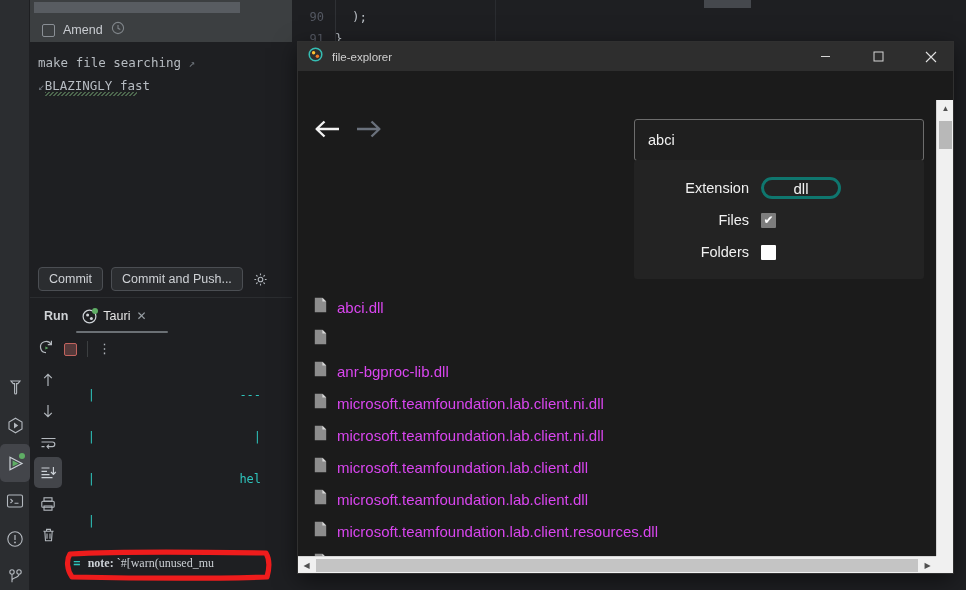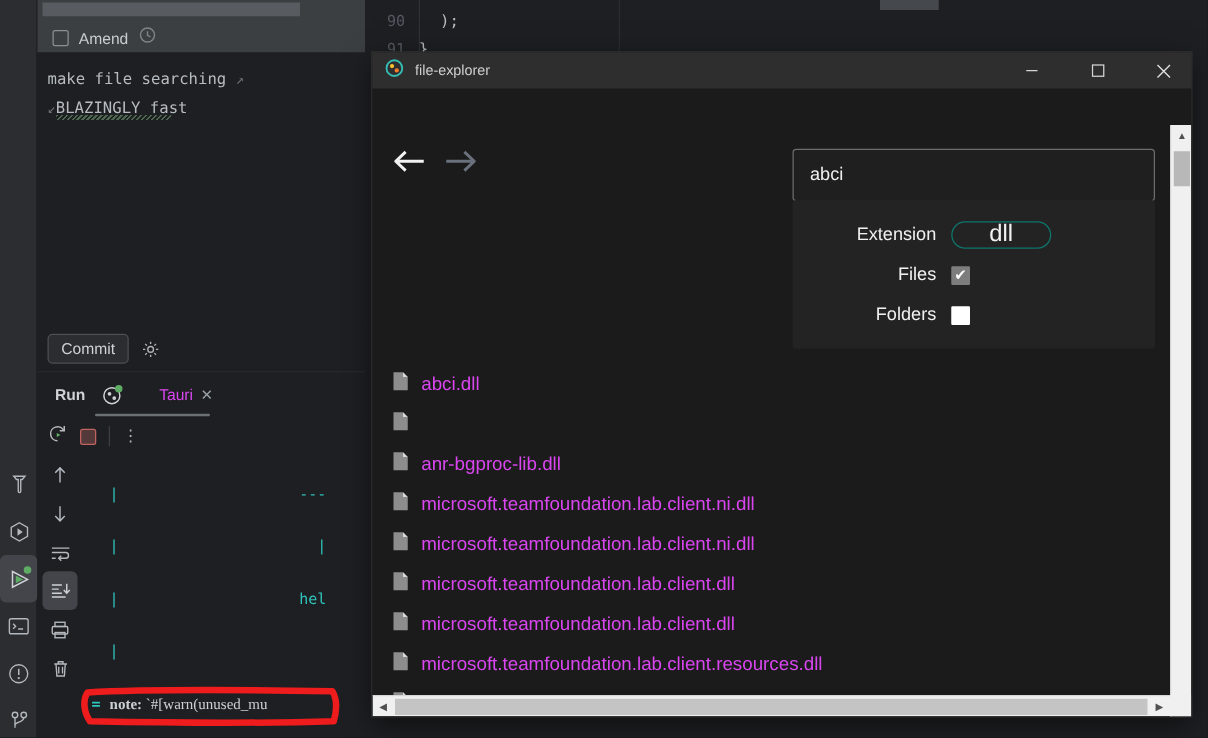--- a/index.html
+++ b/index.html
@@ -84,21 +84,21 @@
   }
   .run-tabs {
     position: absolute; left: 0; top: 0; width: 262px; height: 36px;
     display: flex; align-items: center; gap: 14px; padding-left: 14px;
     background: #1e1f22;
   }
   .run-title { color: #cfd2d6; font-size: 12.5px; font-weight: bold; }
   .tab-tauri {
     display: flex; align-items: center; gap: 6px; position: relative; height: 36px;
   }
-  .tab-tauri .tname { color: #d946ef; font-size: 12.5px; margin-left: 24px; }
+  .tab-tauri .tname { color: #e5e5e5; font-size: 12.5px; }
   .tab-underline {
     position: absolute; left: -6px; bottom: 1px; width: 92px; height: 2.5px;
     background: #6b7075; border-radius: 2px;
   }
   .tab-close { color: #9aa0a6; font-size: 12px; }
   .tauri-ic { position: relative; width: 15px; height: 15px; }
   .tauri-dot {
     position: absolute; right: -1px; top: -1px; width: 6px; height: 6px;
     border-radius: 50%; background: #5fad65;
   }
@@ -190,22 +190,22 @@
     position: absolute; left: 336px; top: 89px; width: 290px; height: 119px;
     background: #232323; border-radius: 3px;
     padding: 12px 0 0 0;
   }
   .frow { display: flex; align-items: center; height: 32px; }
   .flabel {
     width: 127px; text-align: right; padding-right: 12px;
     color: #f1f1f1; font-size: 14.5px;
   }
   .ext-pill {
-    width: 80px; height: 22px; border: 1px solid #0f766e; border-radius: 11px;
-    color: #f2f2f2; font-size: 19px; display: flex; align-items: center; justify-content: center;
+    width: 80px; height: 22px; border: 3px solid #0f766e; border-radius: 11px;
+    color: #f2f2f2; font-size: 15px; display: flex; align-items: center; justify-content: center;
     background: #232323;
   }
   .cb {
     width: 15px; height: 15px; background: #fff; border-radius: 1px;
     display: flex; align-items: center; justify-content: center;
   }
   .cb.checked { background: #7d7d7d; }
   .cb .tick { color: #fff; font-size: 12px; line-height: 12px; }
 
   .file-list {
@@ -334,20 +334,21 @@
       <span class="ret-glyph">↗</span>
     </div>
     <div class="msg-line2">
       <span class="ret-glyph">↙</span><span>BLAZINGLY fast</span>
       <span class="wavy"></span>
     </div>
   </div>
 
   <div class="commit-buttons">
     <div class="btn">Commit</div>
+    <div class="btn">Commit and Push...</div>
     <span class="gear-btn">
       <svg width="15" height="15" viewBox="0 0 15 15">
           <circle cx="7.5" cy="7.5" r="2.3" fill="none" stroke="#b0b5bb" stroke-width="1.1"></circle>
           <path d="M7.5 1.4v1.8M7.5 11.8v1.8M1.4 7.5h1.8M11.8 7.5h1.8M3.2 3.2l1.3 1.3M10.5 10.5l1.3 1.3M11.8 3.2l-1.3 1.3M4.5 10.5l-1.3 1.3" stroke="#b0b5bb" stroke-width="1.1"></path>
         </svg>
     </span>
   </div>
 
   <div class="run-window">
     <div class="run-tabs">

